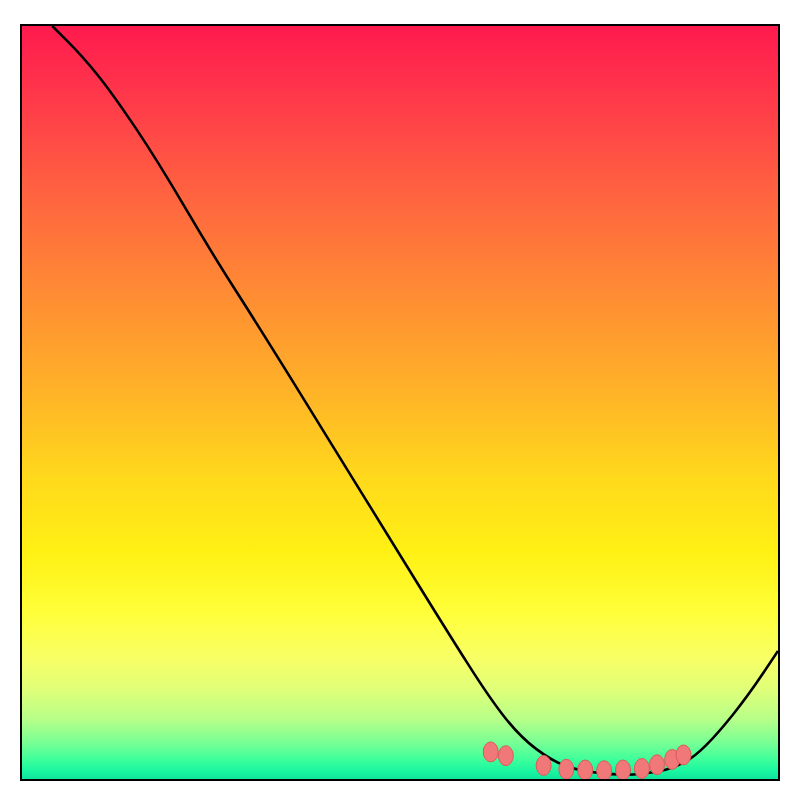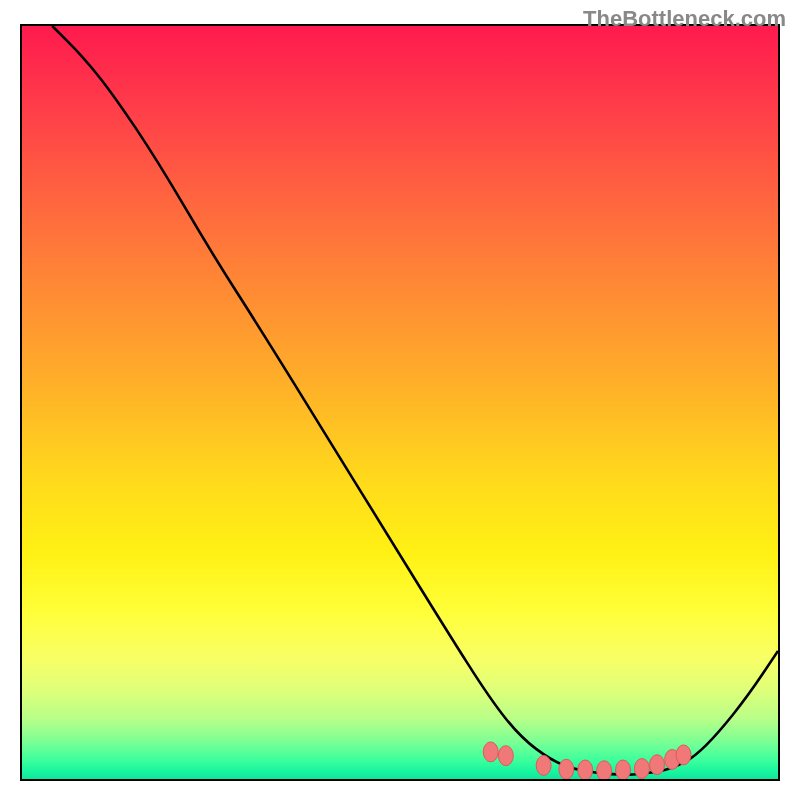--- a/index.html
+++ b/index.html
@@ -55,21 +55,20 @@
     width: 100%;
     height: 100%;
     overflow: visible;
   }
 </style>
 </head>
 <body>
 
 <div class="chart-container">
 
-  <div class="watermark">TheBottleneck.com</div>
 
   <div class="plot-box">
     <div class="gradient-bg"></div>
     <svg class="curve" id="curve-svg" viewBox="0 0 760 757" preserveAspectRatio="none">
         <path d="M 30.40 0.00 Q 30.40 0.00 45.60 15.14 Q 60.80 30.28 76.00 49.20 Q 91.20 68.13 114.00 102.19 Q 136.80 136.26 163.40 181.68 Q 190.00 227.10 216.60 268.74 Q 243.20 310.37 273.60 359.57 Q 304.00 408.78 334.40 457.99 Q 364.80 507.19 395.20 556.39 Q 425.60 605.60 448.40 641.56 Q 471.20 677.51 486.40 696.44 Q 501.60 715.37 516.80 726.72 Q 532.00 738.08 543.40 742.62 Q 554.80 747.16 566.20 749.05 Q 577.60 750.94 592.80 752.08 Q 608.00 753.22 623.20 751.70 Q 638.40 750.19 647.90 747.54 Q 657.40 744.89 666.90 739.59 Q 676.40 734.29 687.80 722.93 Q 699.20 711.58 714.40 692.65 Q 729.60 673.73 744.80 651.02 T 760.00 628.31" fill="none" stroke="#000000" stroke-width="2.6"></path>
         <ellipse cx="471.20" cy="729.75" rx="7.5" ry="10" fill="#f07878" stroke="#e05858" stroke-width="1"></ellipse>
         <ellipse cx="486.40" cy="733.53" rx="7.5" ry="10" fill="#f07878" stroke="#e05858" stroke-width="1"></ellipse>
         <ellipse cx="524.40" cy="743.37" rx="7.5" ry="10" fill="#f07878" stroke="#e05858" stroke-width="1"></ellipse>
         <ellipse cx="547.20" cy="747.16" rx="7.5" ry="10" fill="#f07878" stroke="#e05858" stroke-width="1"></ellipse>
         <ellipse cx="566.20" cy="747.92" rx="7.5" ry="10" fill="#f07878" stroke="#e05858" stroke-width="1"></ellipse>

